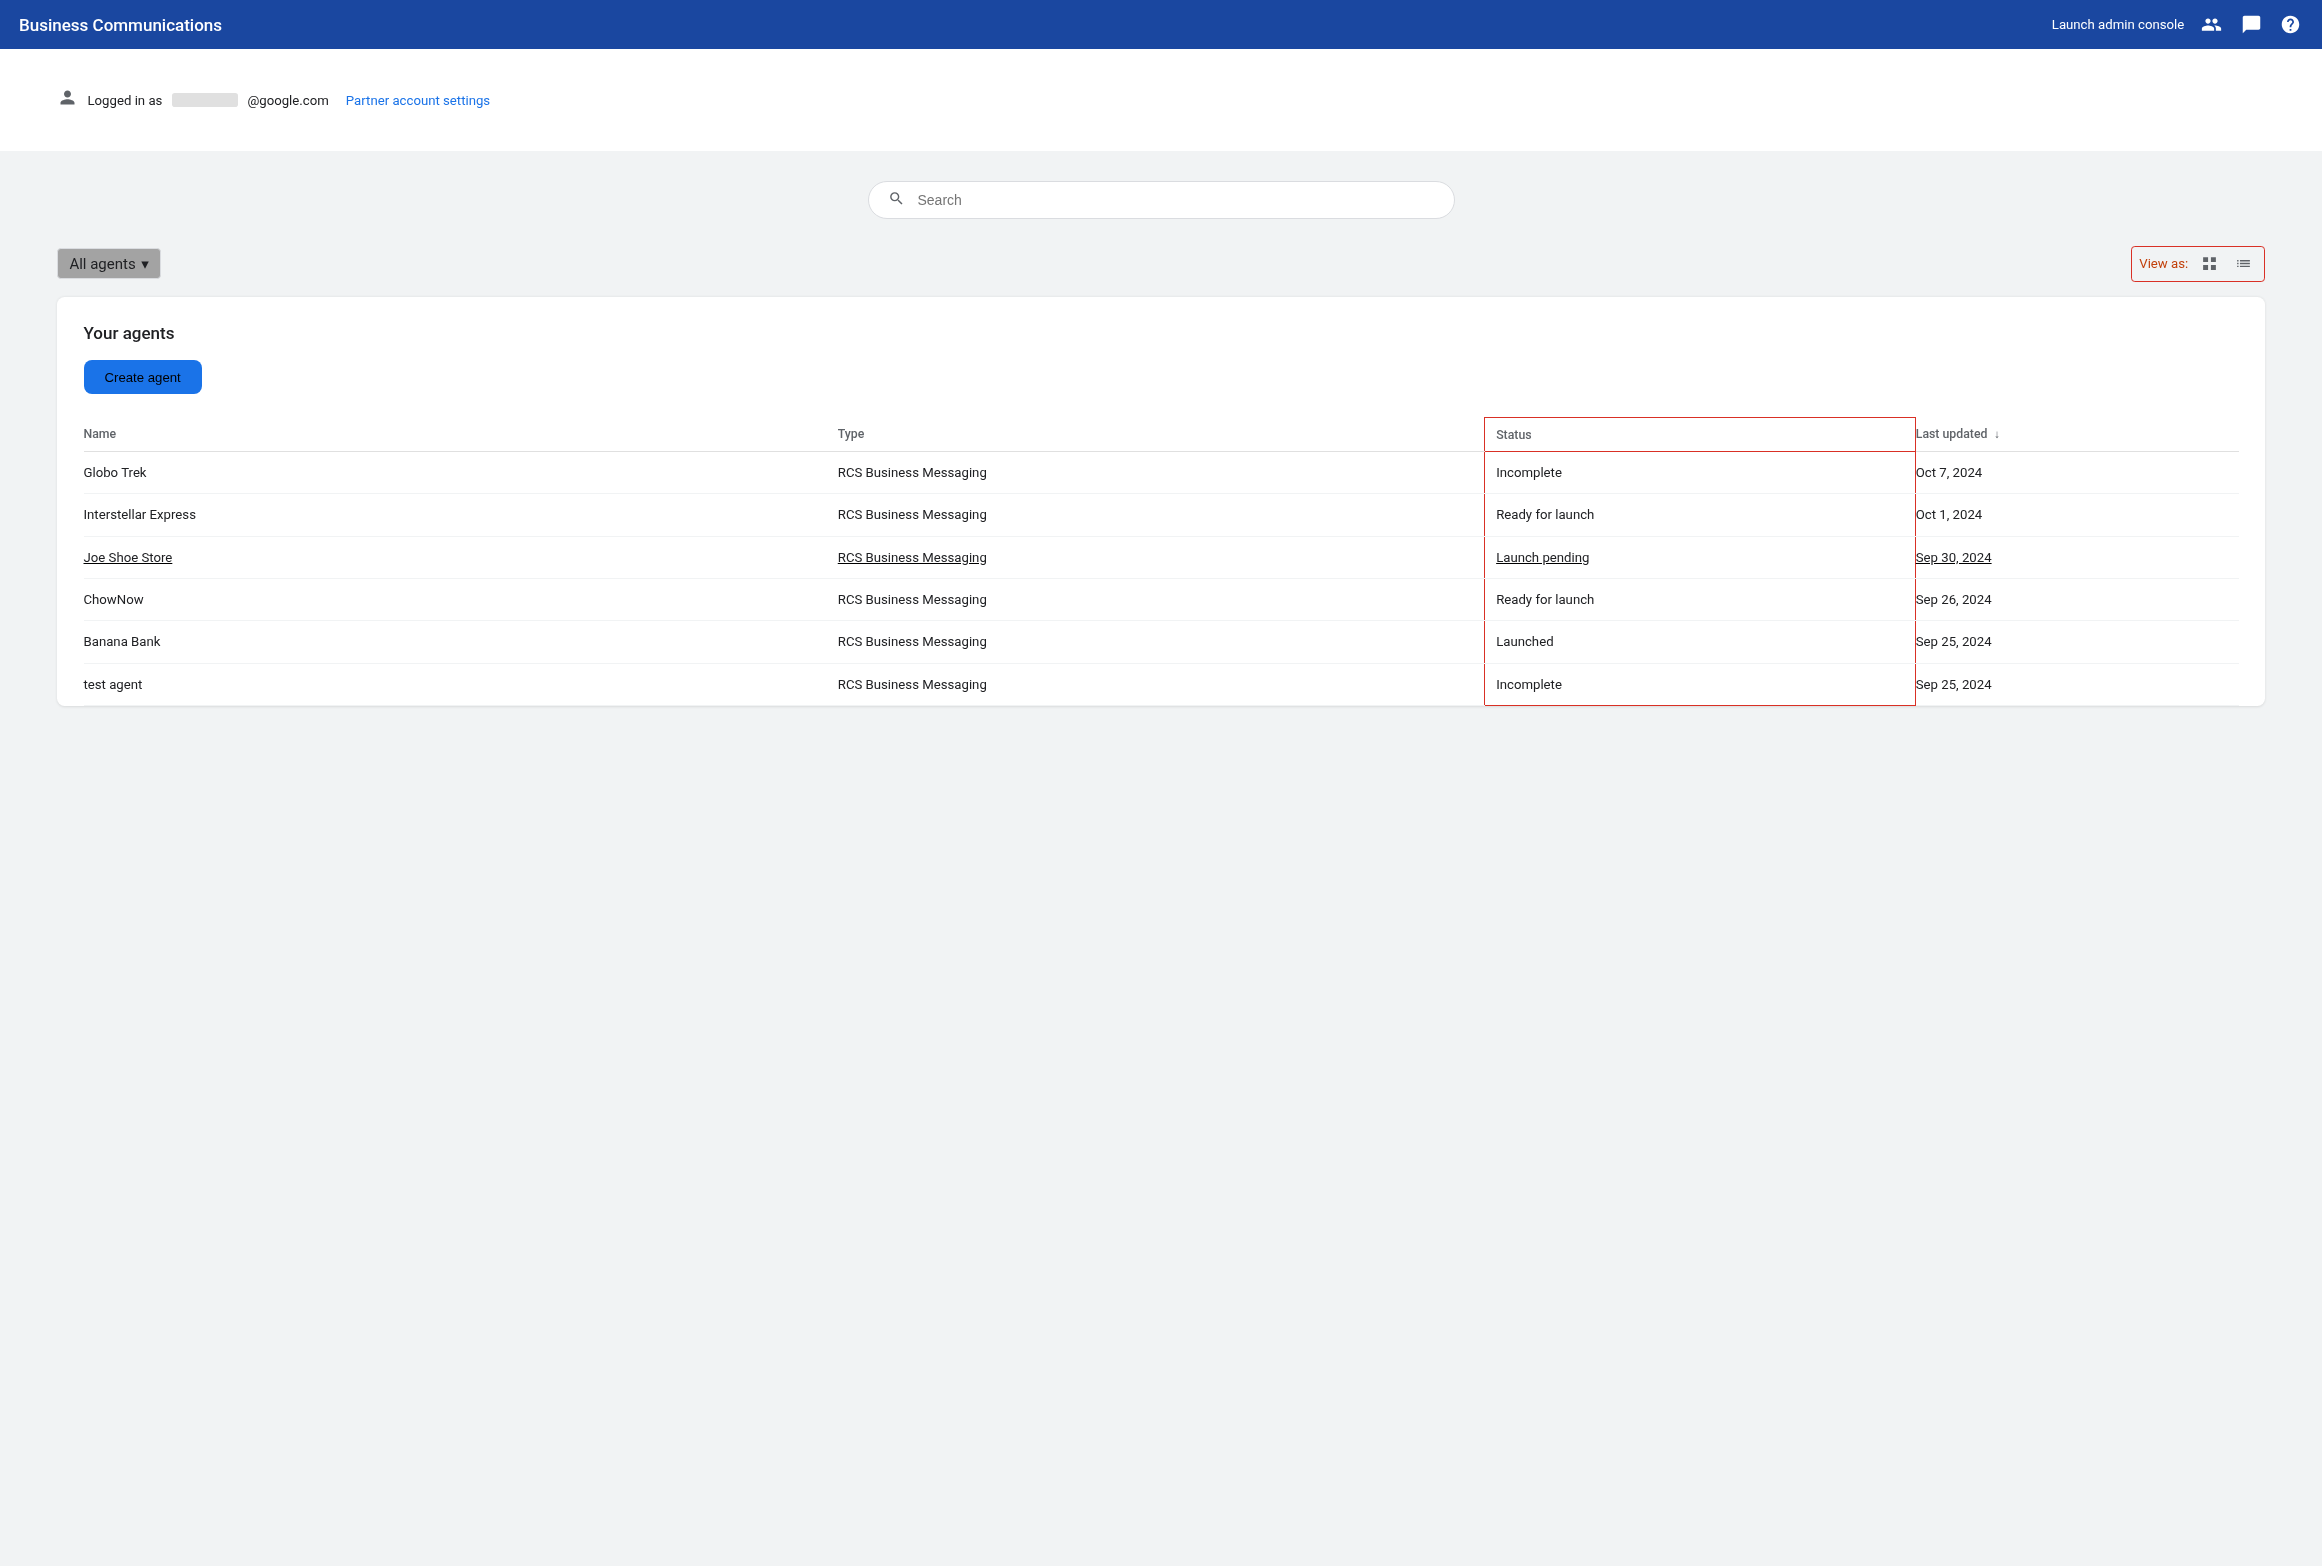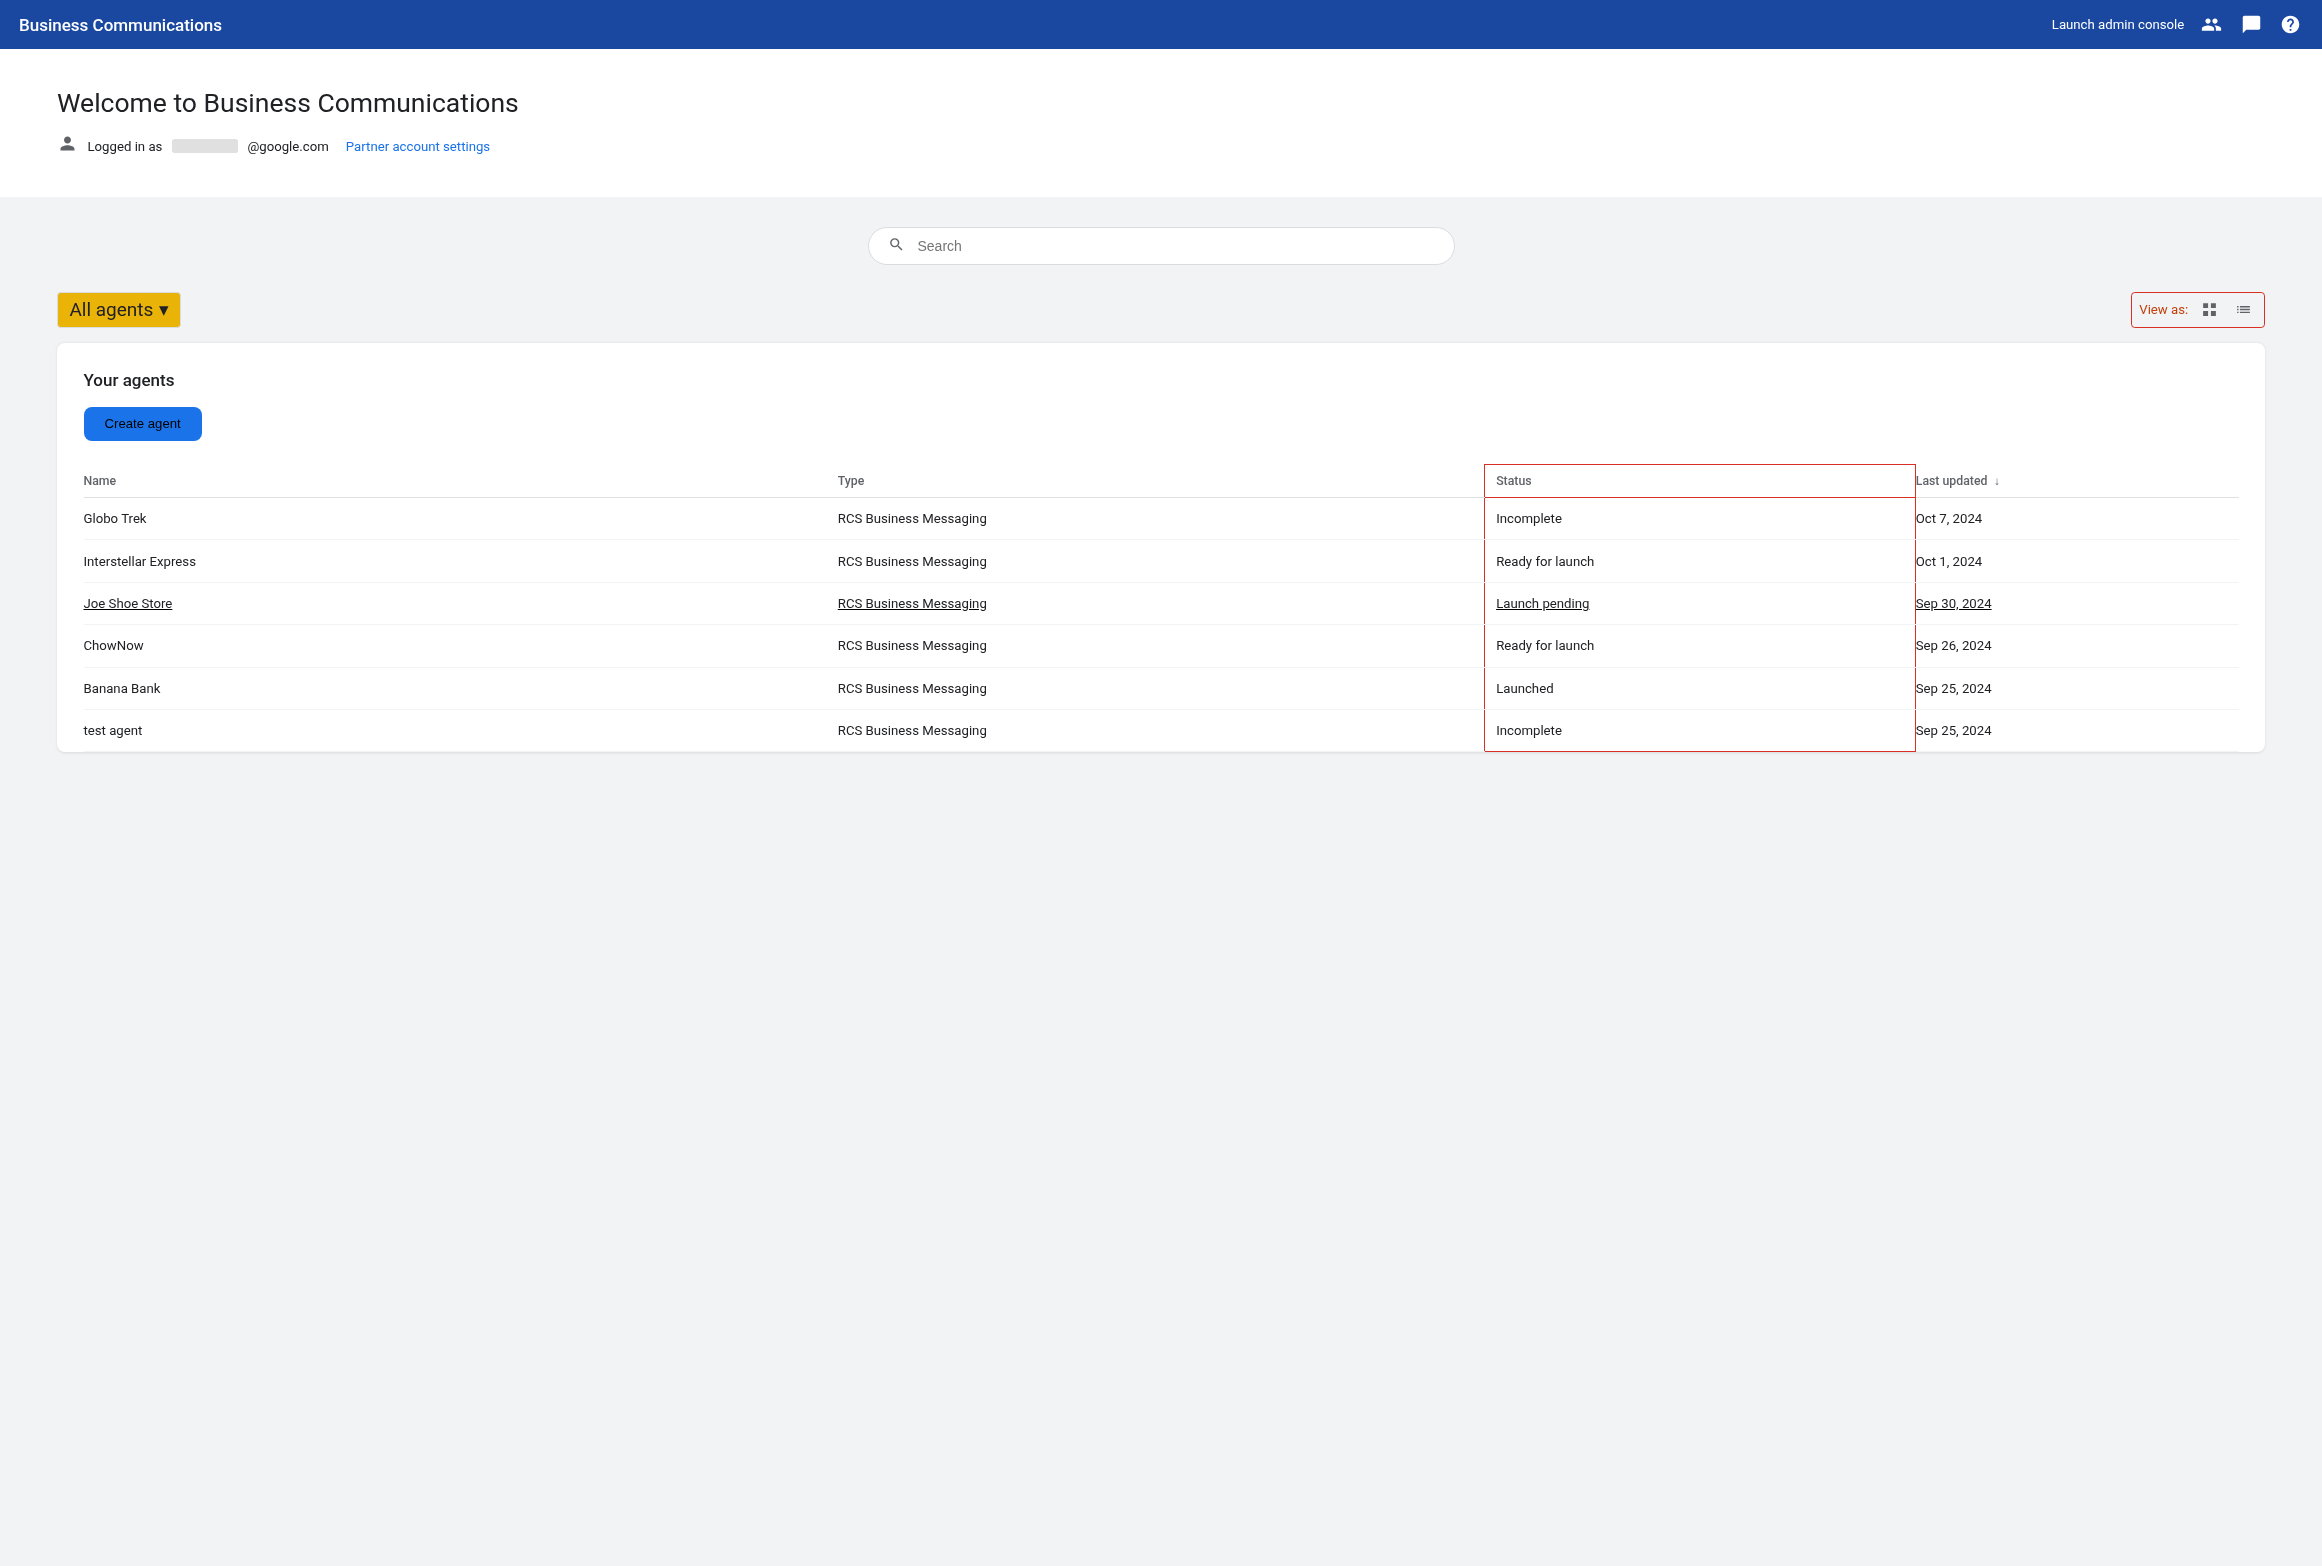--- a/index.html
+++ b/index.html
@@ -131,24 +131,24 @@
       display: flex;
       align-items: center;
       justify-content: space-between;
       margin-bottom: 15px;
     }
     .filter-dropdown {
       display: flex;
       align-items: center;
       gap: 5.7px;
       border: 0.9px solid #dadce0;
-      background: #eab308;
+      background: #a3a3a3;
       padding: 5.7px 11.4px;
       border-radius: 3.8px;
-      font-size: 19px;
+      font-size: 15px;
       color: #202124;
       cursor: pointer;
     }
     .view-as-section {
       display: flex;
       align-items: center;
       gap: 7.6px;
       border: 1.9px solid #d93025;
       padding: 3.8px 7.6px;
       border-radius: 3.8px;
@@ -253,21 +253,20 @@
     </span>
     <span class="header-icon">
       <svg width="21" height="21" viewBox="0 0 24 24" fill="white">
           <path d="M12 2C6.48 2 2 6.48 2 12s4.48 10 10 10 10-4.48 10-10S17.52 2 12 2zm1 17h-2v-2h2v2zm2.07-7.75l-.9.92C13.45 12.9 13 13.5 13 15h-2v-.5c0-1.1.45-2.1 1.17-2.83l1.24-1.26c.37-.36.59-.86.59-1.41 0-1.1-.9-2-2-2s-2 .9-2 2H8c0-2.21 1.79-4 4-4s4 1.79 4 4c0 .88-.36 1.68-.93 2.25z"></path>
         </svg>
     </span>
   </div>
 </header>
 
 <section class="welcome-section">
-  <h1 class="welcome-title">Welcome to Business Communications</h1>
   <div class="logged-in-row">
     <span class="account-icon">
       <svg width="21" height="21" viewBox="0 0 24 24" fill="#5f6368">
           <path d="M12 12c2.21 0 4-1.79 4-4s-1.79-4-4-4-4 1.79-4 4 1.79 4 4 4zm0 2c-2.67 0-8 1.34-8 4v2h16v-2c0-2.66-5.33-4-8-4z"></path>
         </svg>
     </span>
     <span>Logged in as</span>
     <span class="redacted"></span>
     <span>@google.com</span>
     <a class="partner-link">Partner account settings</a>

